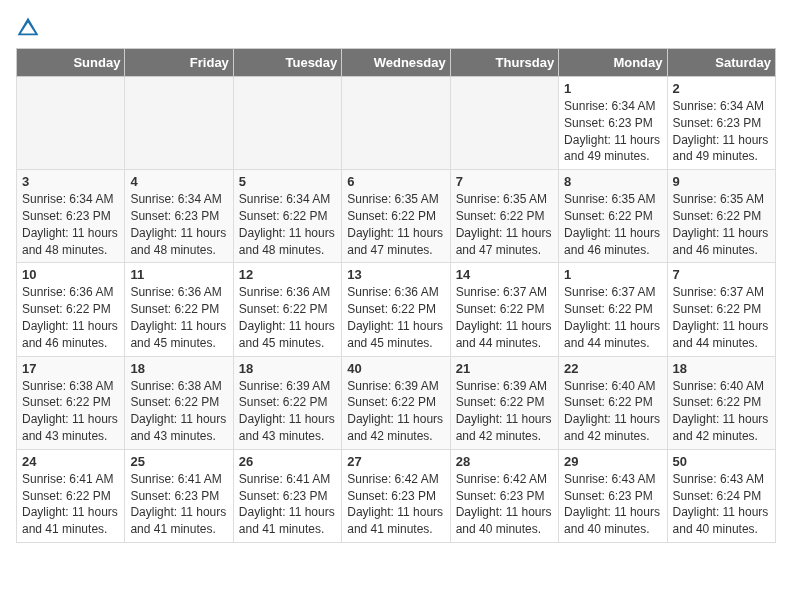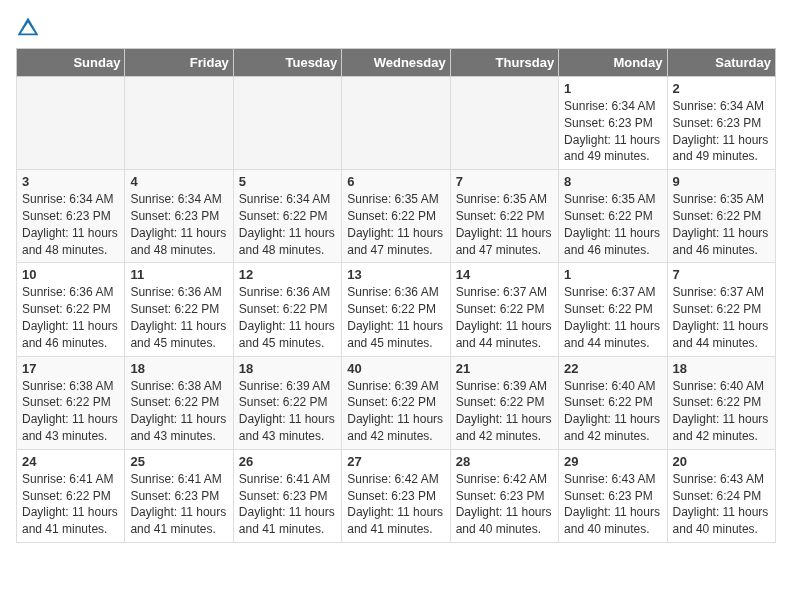--- a/index.html
+++ b/index.html
@@ -304,20 +304,20 @@
 Sunset: 6:23 PM
 Daylight: 11 hours and 40 minutes.</div>
         </td>
         <td>
           <span class="day-num">29</span>
           <div class="day-info">Sunrise: 6:43 AM
 Sunset: 6:23 PM
 Daylight: 11 hours and 40 minutes.</div>
         </td>
         <td>
-          <span class="day-num">20</span>
+          <span class="day-num">50</span>
           <div class="day-info">Sunrise: 6:43 AM
 Sunset: 6:24 PM
 Daylight: 11 hours and 40 minutes.</div>
         </td>
       </tr>
     </tbody>
 </table>
 
 </body></html>

